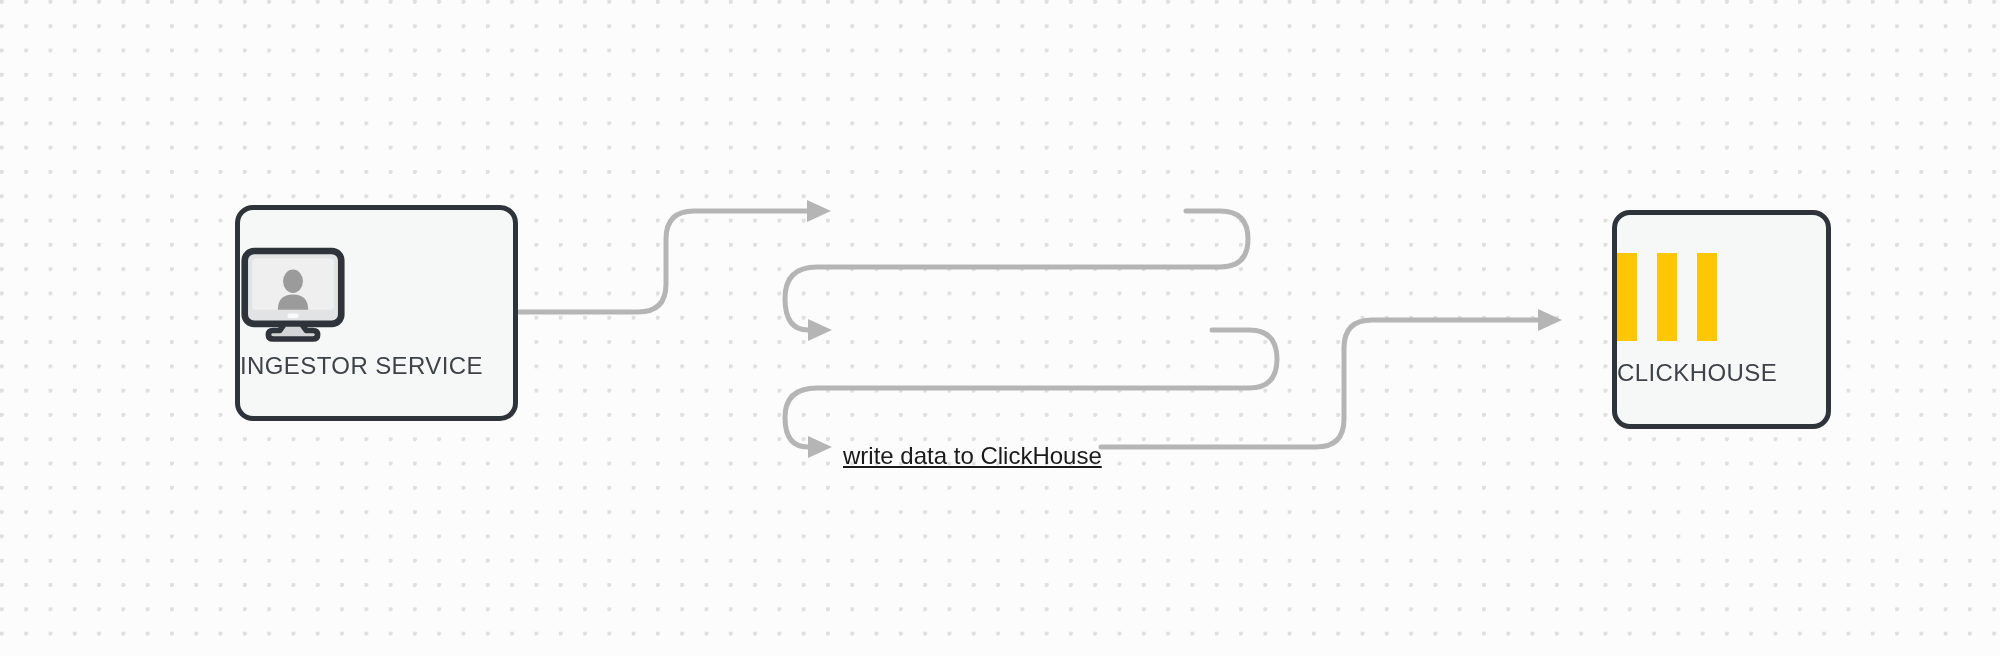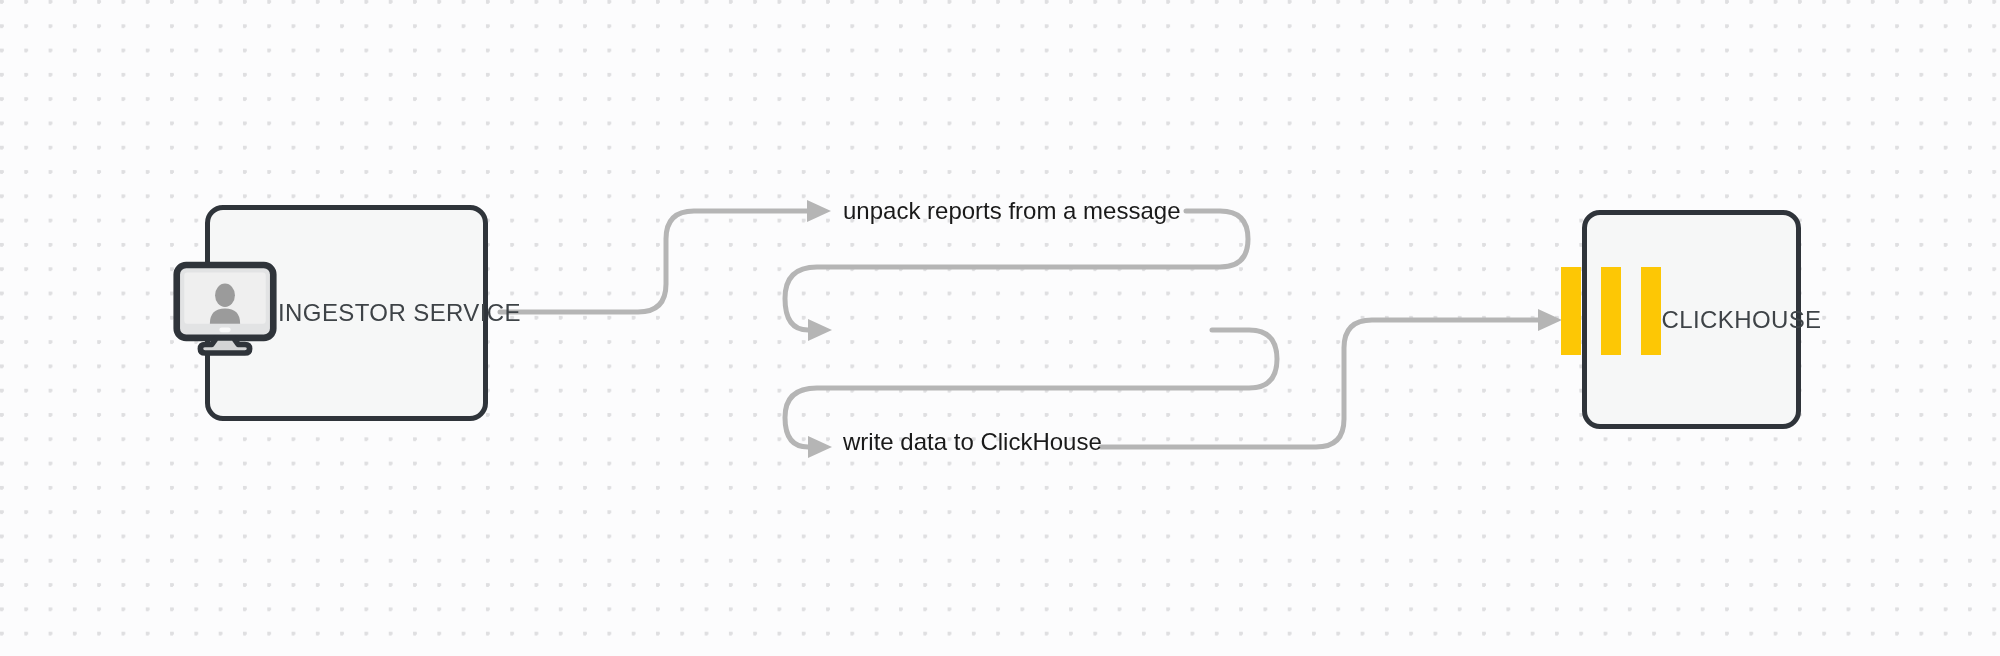--- a/index.html
+++ b/index.html
@@ -26,23 +26,24 @@
   .arrowhead { fill: var(--connector, #b5b5b5); stroke: none; }
 
   
   .node {
     position: absolute;
     box-sizing: border-box;
     background: var(--node-fill, #f6f7f7);
     border: 5px solid var(--node-border, #2f343a);
     border-radius: 18px;
     display: flex;
-    flex-direction: row;
-    align-items: center;
+    flex-direction: column;
+    align-items: flex-start;
     justify-content: center;
+    margin-left: 30px;
   }
   .node-ingestor { left: 205px; top: 205px; width: 283px; height: 216px; }
   .node-clickhouse { left: 1582px; top: 210px; width: 219px; height: 219px; }
   .node-ingestor .icon { margin-bottom: 10px; }
   .node-clickhouse .icon { margin-bottom: 18px; }
   .icon { display: block; line-height: 0; }
   .node-label {
     font-size: 24px;
     letter-spacing: 0.4px;
     color: var(--node-label-text, #3e4347);
@@ -64,21 +65,21 @@
     position: absolute;
     left: 843px;
     height: 28px;
     line-height: 28px;
     font-size: 24px;
     color: var(--step-label-text, #1a1a1a);
     white-space: nowrap;
   }
   .step-1 { top: 197px; }
   .step-2 { top: 316px; }
-  .step-3 { top: 428px; }
+  .step-3 { top: 442px; text-decoration: underline; }
 </style>
 </head>
 <body>
 
 <div class="canvas">
 
   <svg class="connectors" width="2000" height="656" viewBox="0 0 2000 656">
 
     <path class="connector" d="M 500 312 H 638 Q 666 312 666 284 L 666 239 Q 666 211 694 211 H 807"></path>
     <polygon class="arrowhead" points="807,200 807,222 831,211"></polygon>
@@ -111,16 +112,15 @@
     <span class="icon">
       <svg width="100" height="88" viewBox="0 0 100 88">
         <rect class="ch-bar" x="0" y="0" width="20" height="88"></rect>
         <rect class="ch-bar" x="40" y="0" width="20" height="88"></rect>
         <rect class="ch-bar" x="80" y="0" width="20" height="88"></rect>
       </svg>
     </span>
     <span class="node-label">CLICKHOUSE</span>
   </div>
 
-  <div class="step-label step-1">unpack reports from a message</div>
   <div class="step-label step-3">write data to ClickHouse</div>
 
 </div>
 
 </body></html>

